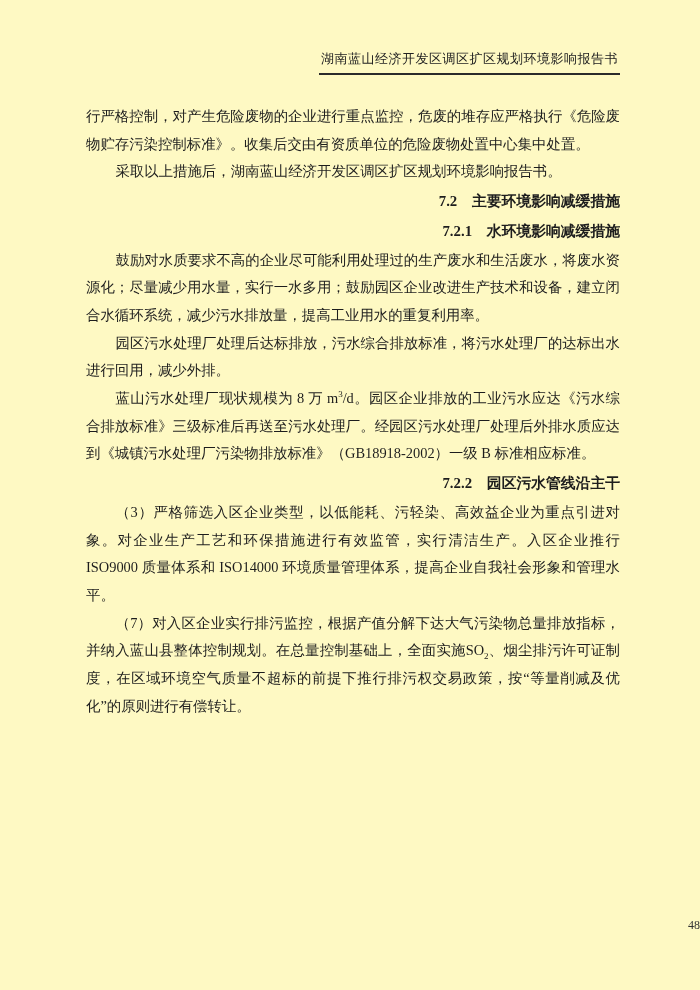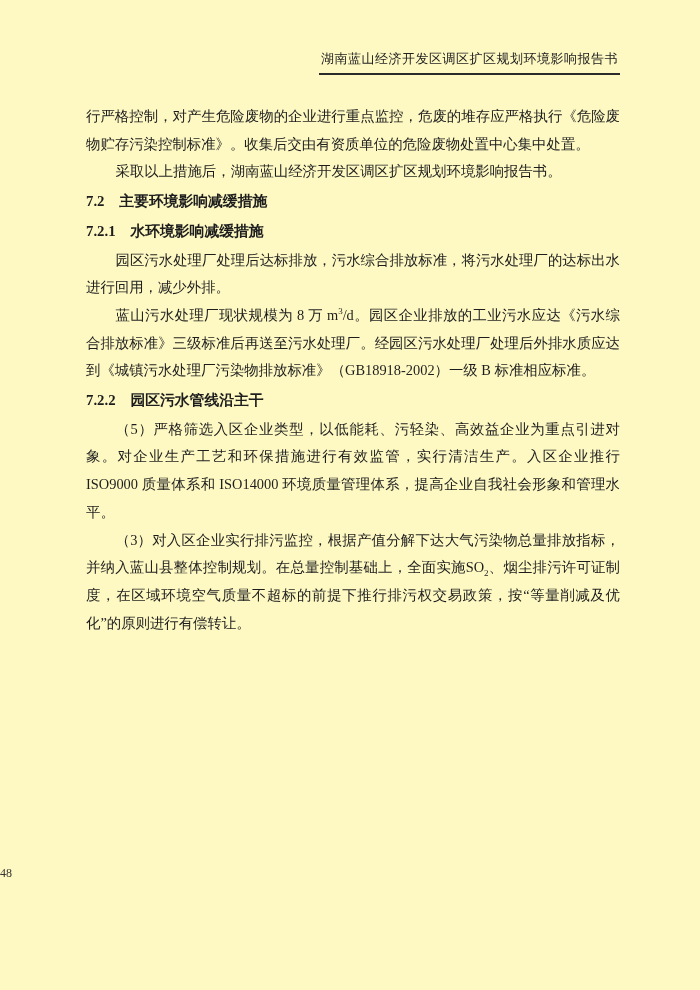--- a/index.html
+++ b/index.html
@@ -32,48 +32,49 @@
     line-height: 27.7px;
     text-align: justify;
     margin-top: 15px;
   }
   .content p { margin: 0; }
   .content p.indent { text-indent: 2.05em; }
   .content .h2, .content .h3 {
     font-weight: bold;
     font-size: 14.8px;
     margin: 2px 0 1px 0;
-    text-align: left;
+    text-align: right;
   }
   sup, sub {
     font-size: 9px;
     line-height: 0;
   }
   .page-number {
     position: absolute;
-    top: 866px;
+    top: 918px;
     left: 0;
     width: 100%;
-    text-align: left;
+    text-align: right;
     font-size: 12px;
     color: #333;
   }
 </style>
 </head>
 <body>
 
 <div class="page">
   <div class="header">湖南蓝山经济开发区调区扩区规划环境影响报告书</div>
 
   <div class="content">
       <p class="para"><span>行严格控制，对产生危险废物的企业进行重点监控，危废的堆存应严格执行《危险废物贮存污染控制标准》。收集后交由有资质单位的危险废物处置中心集中处置。</span></p>
       <p class="para indent"><span>采取以上措施后，湖南蓝山经济开发区调区扩区规划环境影响报告书。</span></p>
       <div class="h2"><span>7.2　主要环境影响减缓措施</span></div>
       <div class="h3"><span>7.2.1　水环境影响减缓措施</span></div>
+      <p class="para indent"><span>鼓励对水质要求不高的企业尽可能利用处理过的生产废水和生活废水，将废水资源化；尽量减少用水量，实行一水多用；鼓励园区企业改进生产技术和设备，建立闭合水循环系统，减少污水排放量，提高工业用水的重复利用率。</span></p>
       <p class="para indent"><span>园区污水处理厂处理后达标排放，污水综合排放标准，将污水处理厂的达标出水进行回用，减少外排。</span></p>
       <p class="para indent"><span>蓝山污水处理厂现状规模为 8 万 m</span><sup>3</sup><span>/d。园区企业排放的工业污水应达《污水综合排放标准》三级标准后再送至污水处理厂。经园区污水处理厂处理后外排水质应达到《城镇污水处理厂污染物排放标准》（GB18918-2002）一级 B 标准相应标准。</span></p>
       <div class="h3"><span>7.2.2　园区污水管线沿主干</span></div>
-      <p class="para indent"><span>（5）严格筛选入区企业类型，以低能耗、污轻染、高效益企业为重点引进对象。对企业生产工艺和环保措施进行有效监管，实行清洁生产。入区企业推行 ISO9000 质量体系和 ISO14000 环境质量管理体系，提高企业自我社会形象和管理水平。</span></p>
-      <p class="para indent"><span>（3）对入区企业实行排污监控，根据产值分解下达大气污染物总量排放指标，并纳入蓝山县整体控制规划。在总量控制基础上，全面实施SO</span><sub>2</sub><span>、烟尘排污许可证制度，在区域环境空气质量不超标的前提下推行排污权交易政策，按“等量削减及优化”的原则进行有偿转让。</span></p>
+      <p class="para indent"><span>（3）严格筛选入区企业类型，以低能耗、污轻染、高效益企业为重点引进对象。对企业生产工艺和环保措施进行有效监管，实行清洁生产。入区企业推行 ISO9000 质量体系和 ISO14000 环境质量管理体系，提高企业自我社会形象和管理水平。</span></p>
+      <p class="para indent"><span>（7）对入区企业实行排污监控，根据产值分解下达大气污染物总量排放指标，并纳入蓝山县整体控制规划。在总量控制基础上，全面实施SO</span><sub>2</sub><span>、烟尘排污许可证制度，在区域环境空气质量不超标的前提下推行排污权交易政策，按“等量削减及优化”的原则进行有偿转让。</span></p>
     </div>
 
   <div class="page-number">48</div>
 </div>
 
 </body></html>

